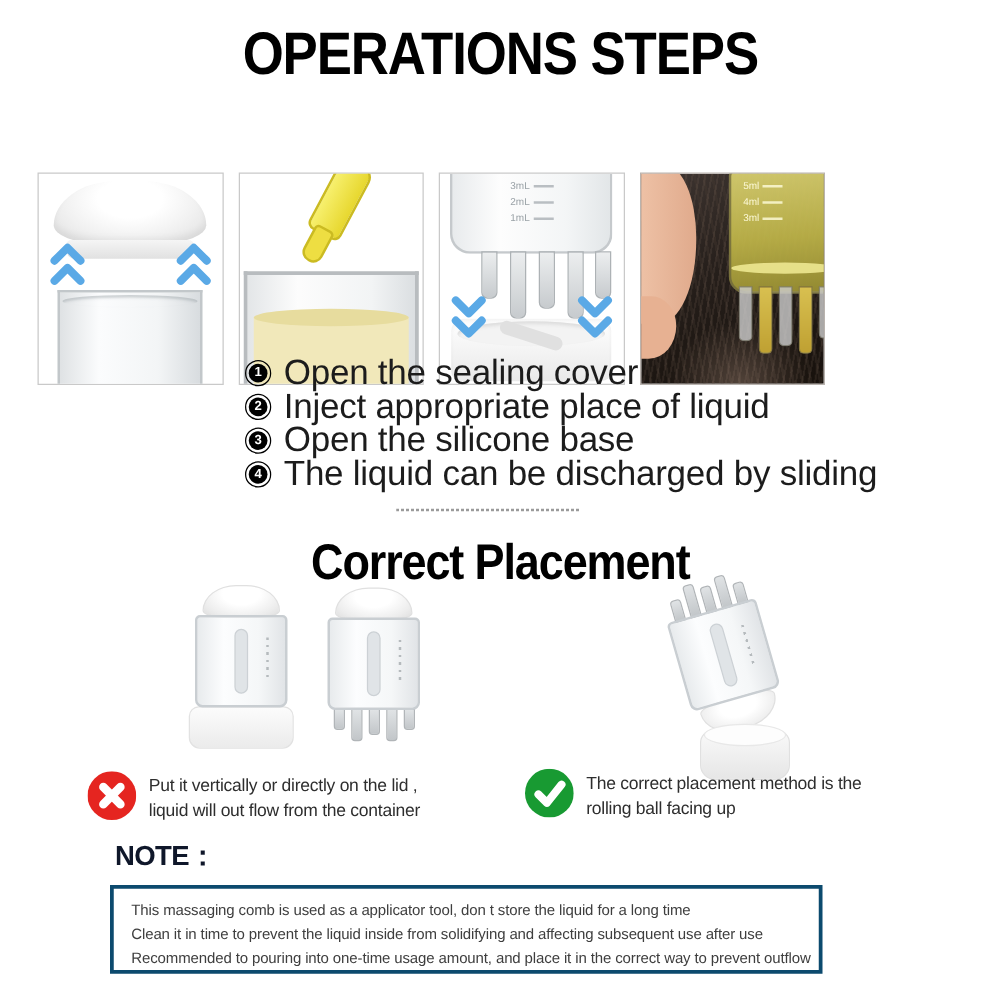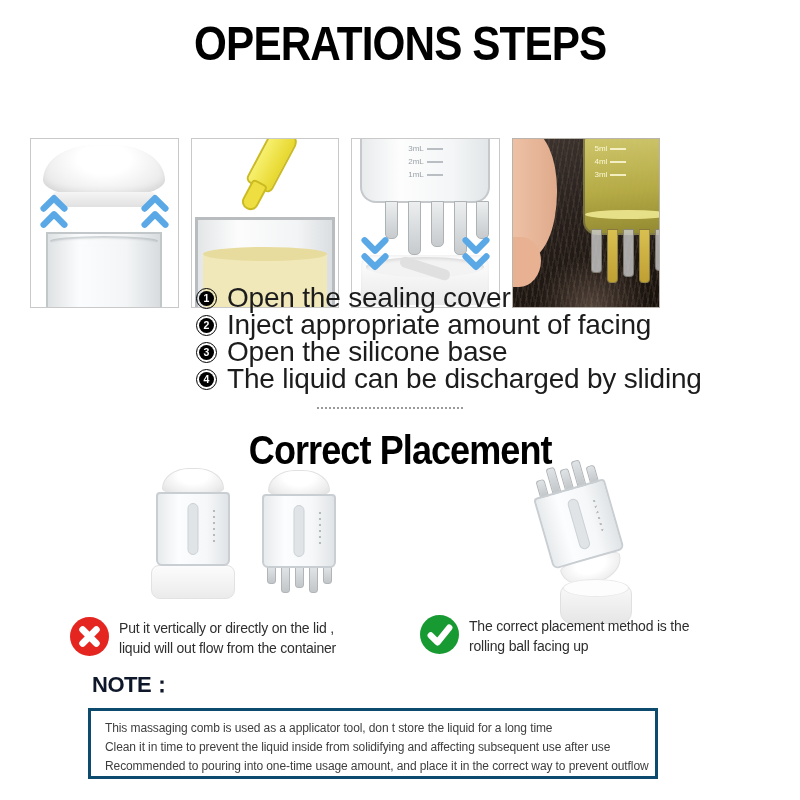--- a/index.html
+++ b/index.html
@@ -250,21 +250,21 @@
     <div class="step">
       <span class="badge">
           <span class="badge-inner">1</span>
         </span>
       <span class="step-text">Open the sealing cover</span>
     </div>
     <div class="step">
       <span class="badge">
           <span class="badge-inner">2</span>
         </span>
-      <span class="step-text">Inject appropriate amount of facing</span>
+      <span class="step-text">Inject appropriate place of liquid</span>
     </div>
     <div class="step">
       <span class="badge">
           <span class="badge-inner">3</span>
         </span>
       <span class="step-text">Open the silicone base</span>
     </div>
     <div class="step">
       <span class="badge">
           <span class="badge-inner">4</span>

